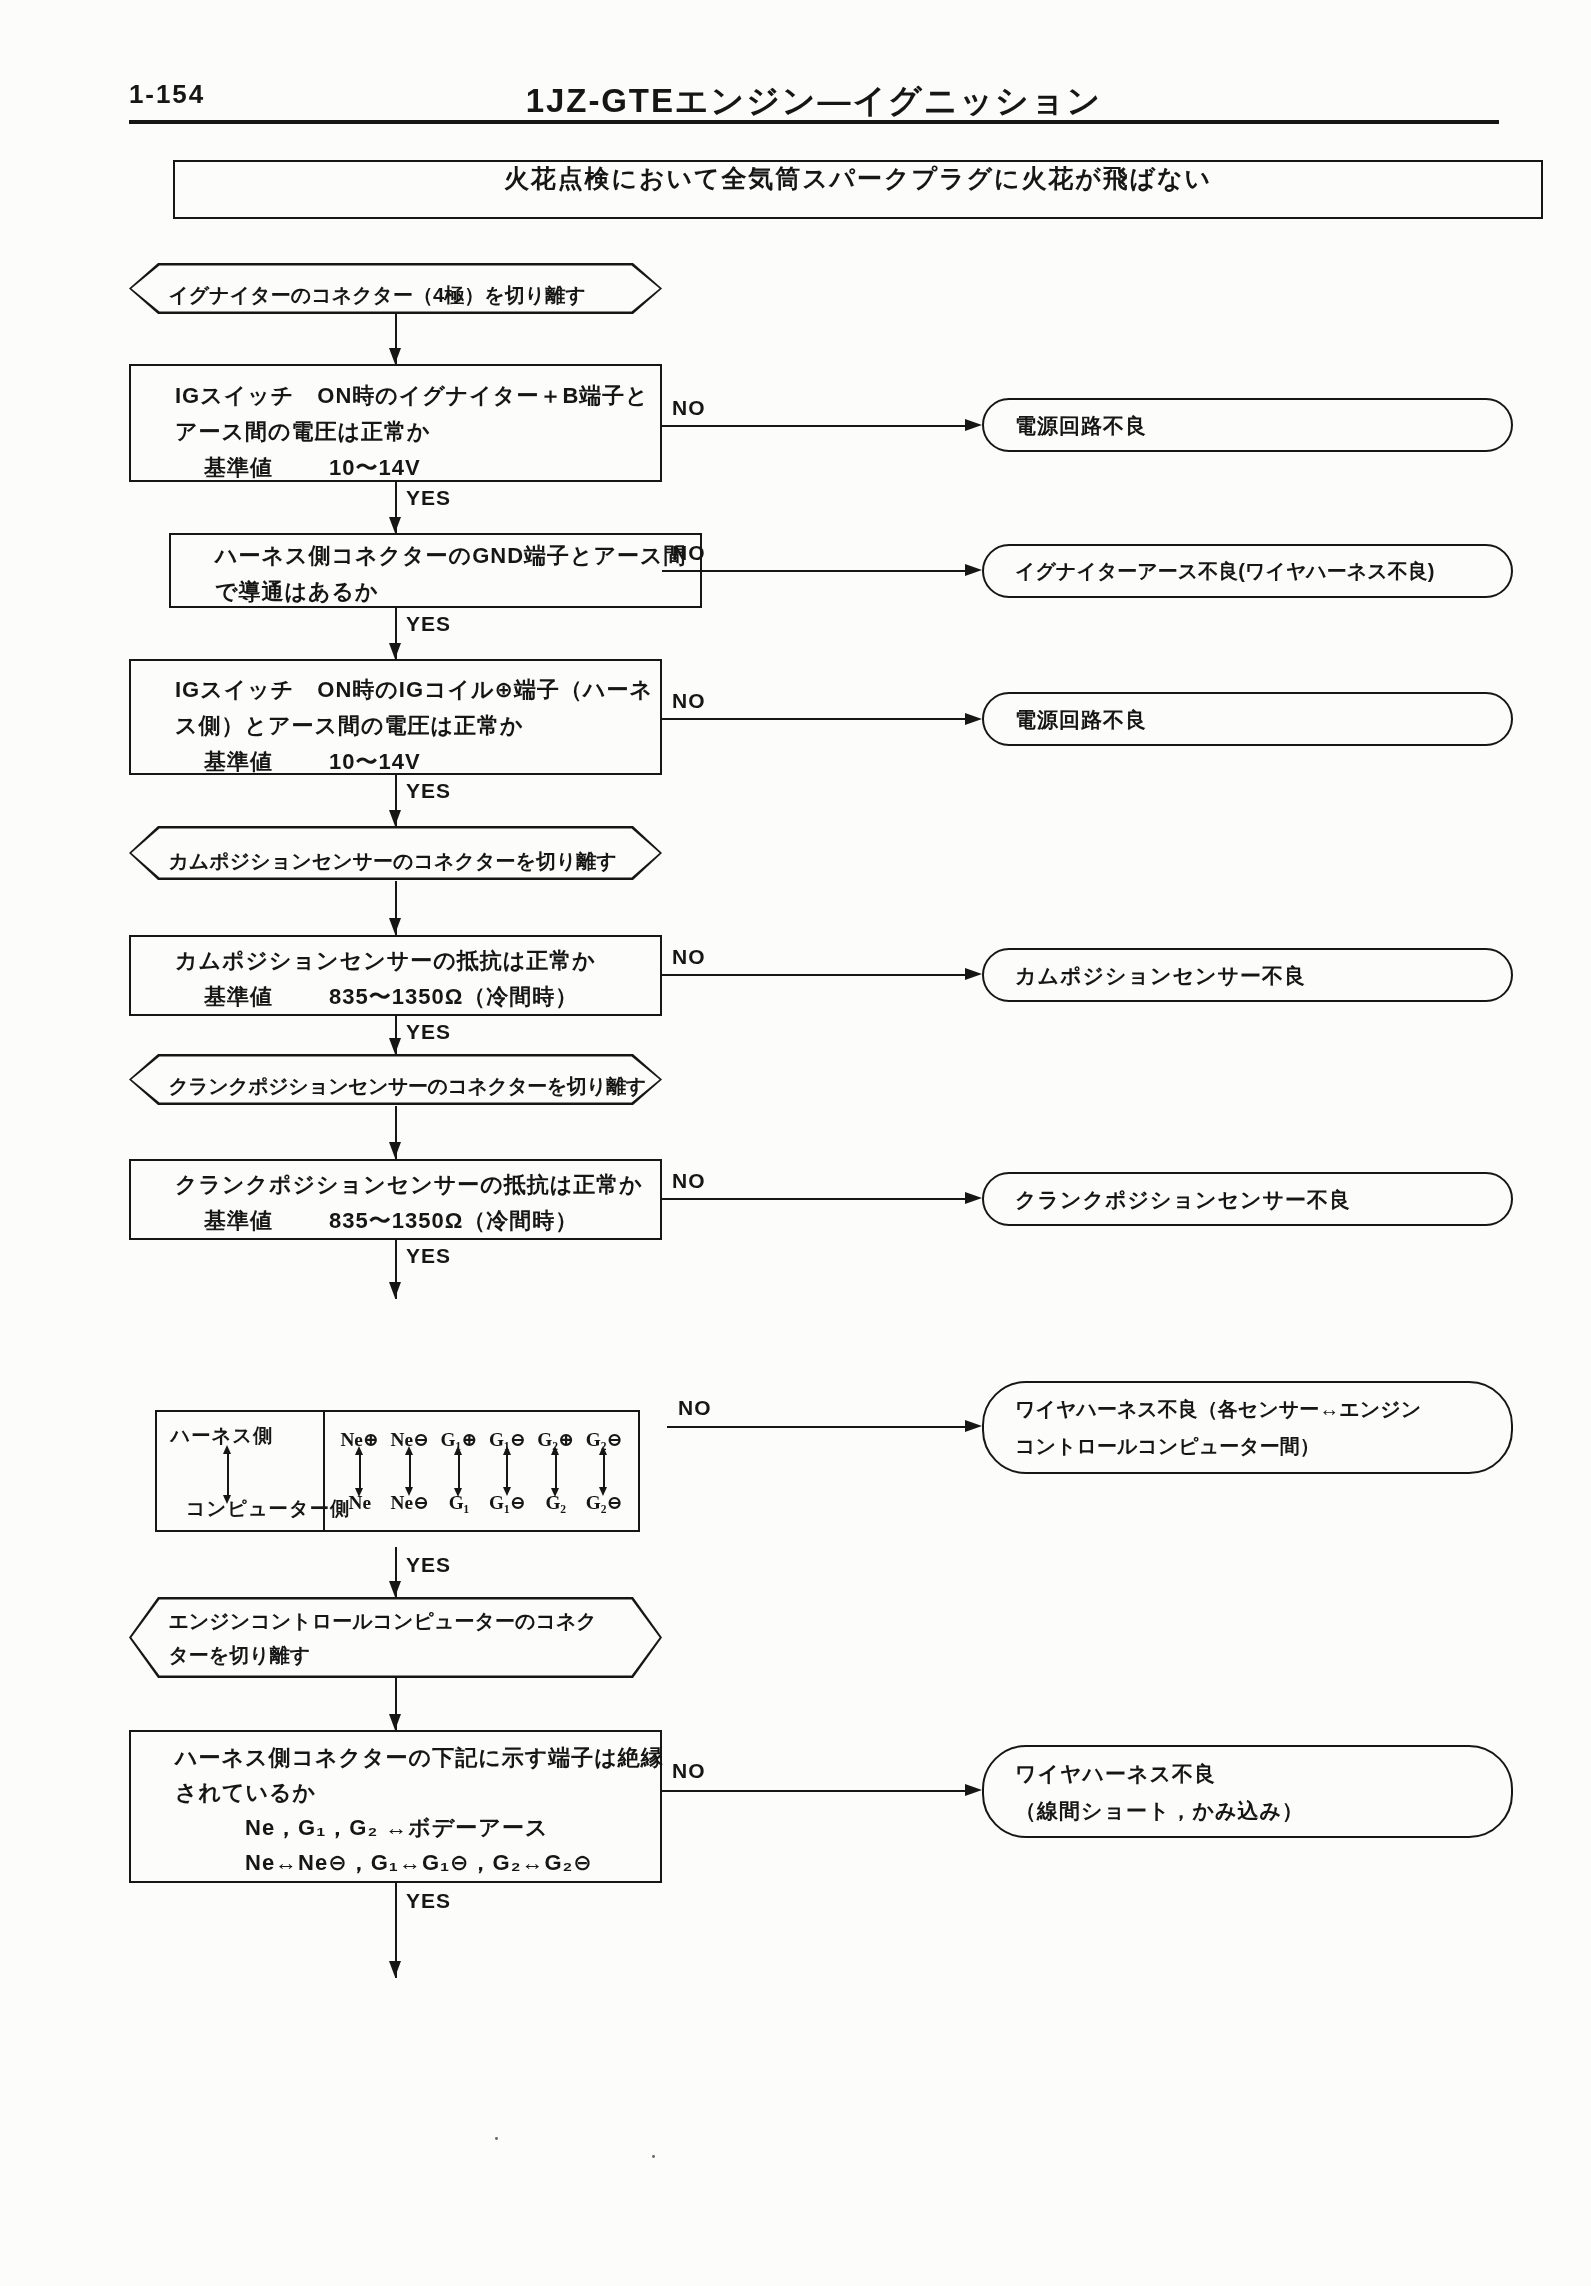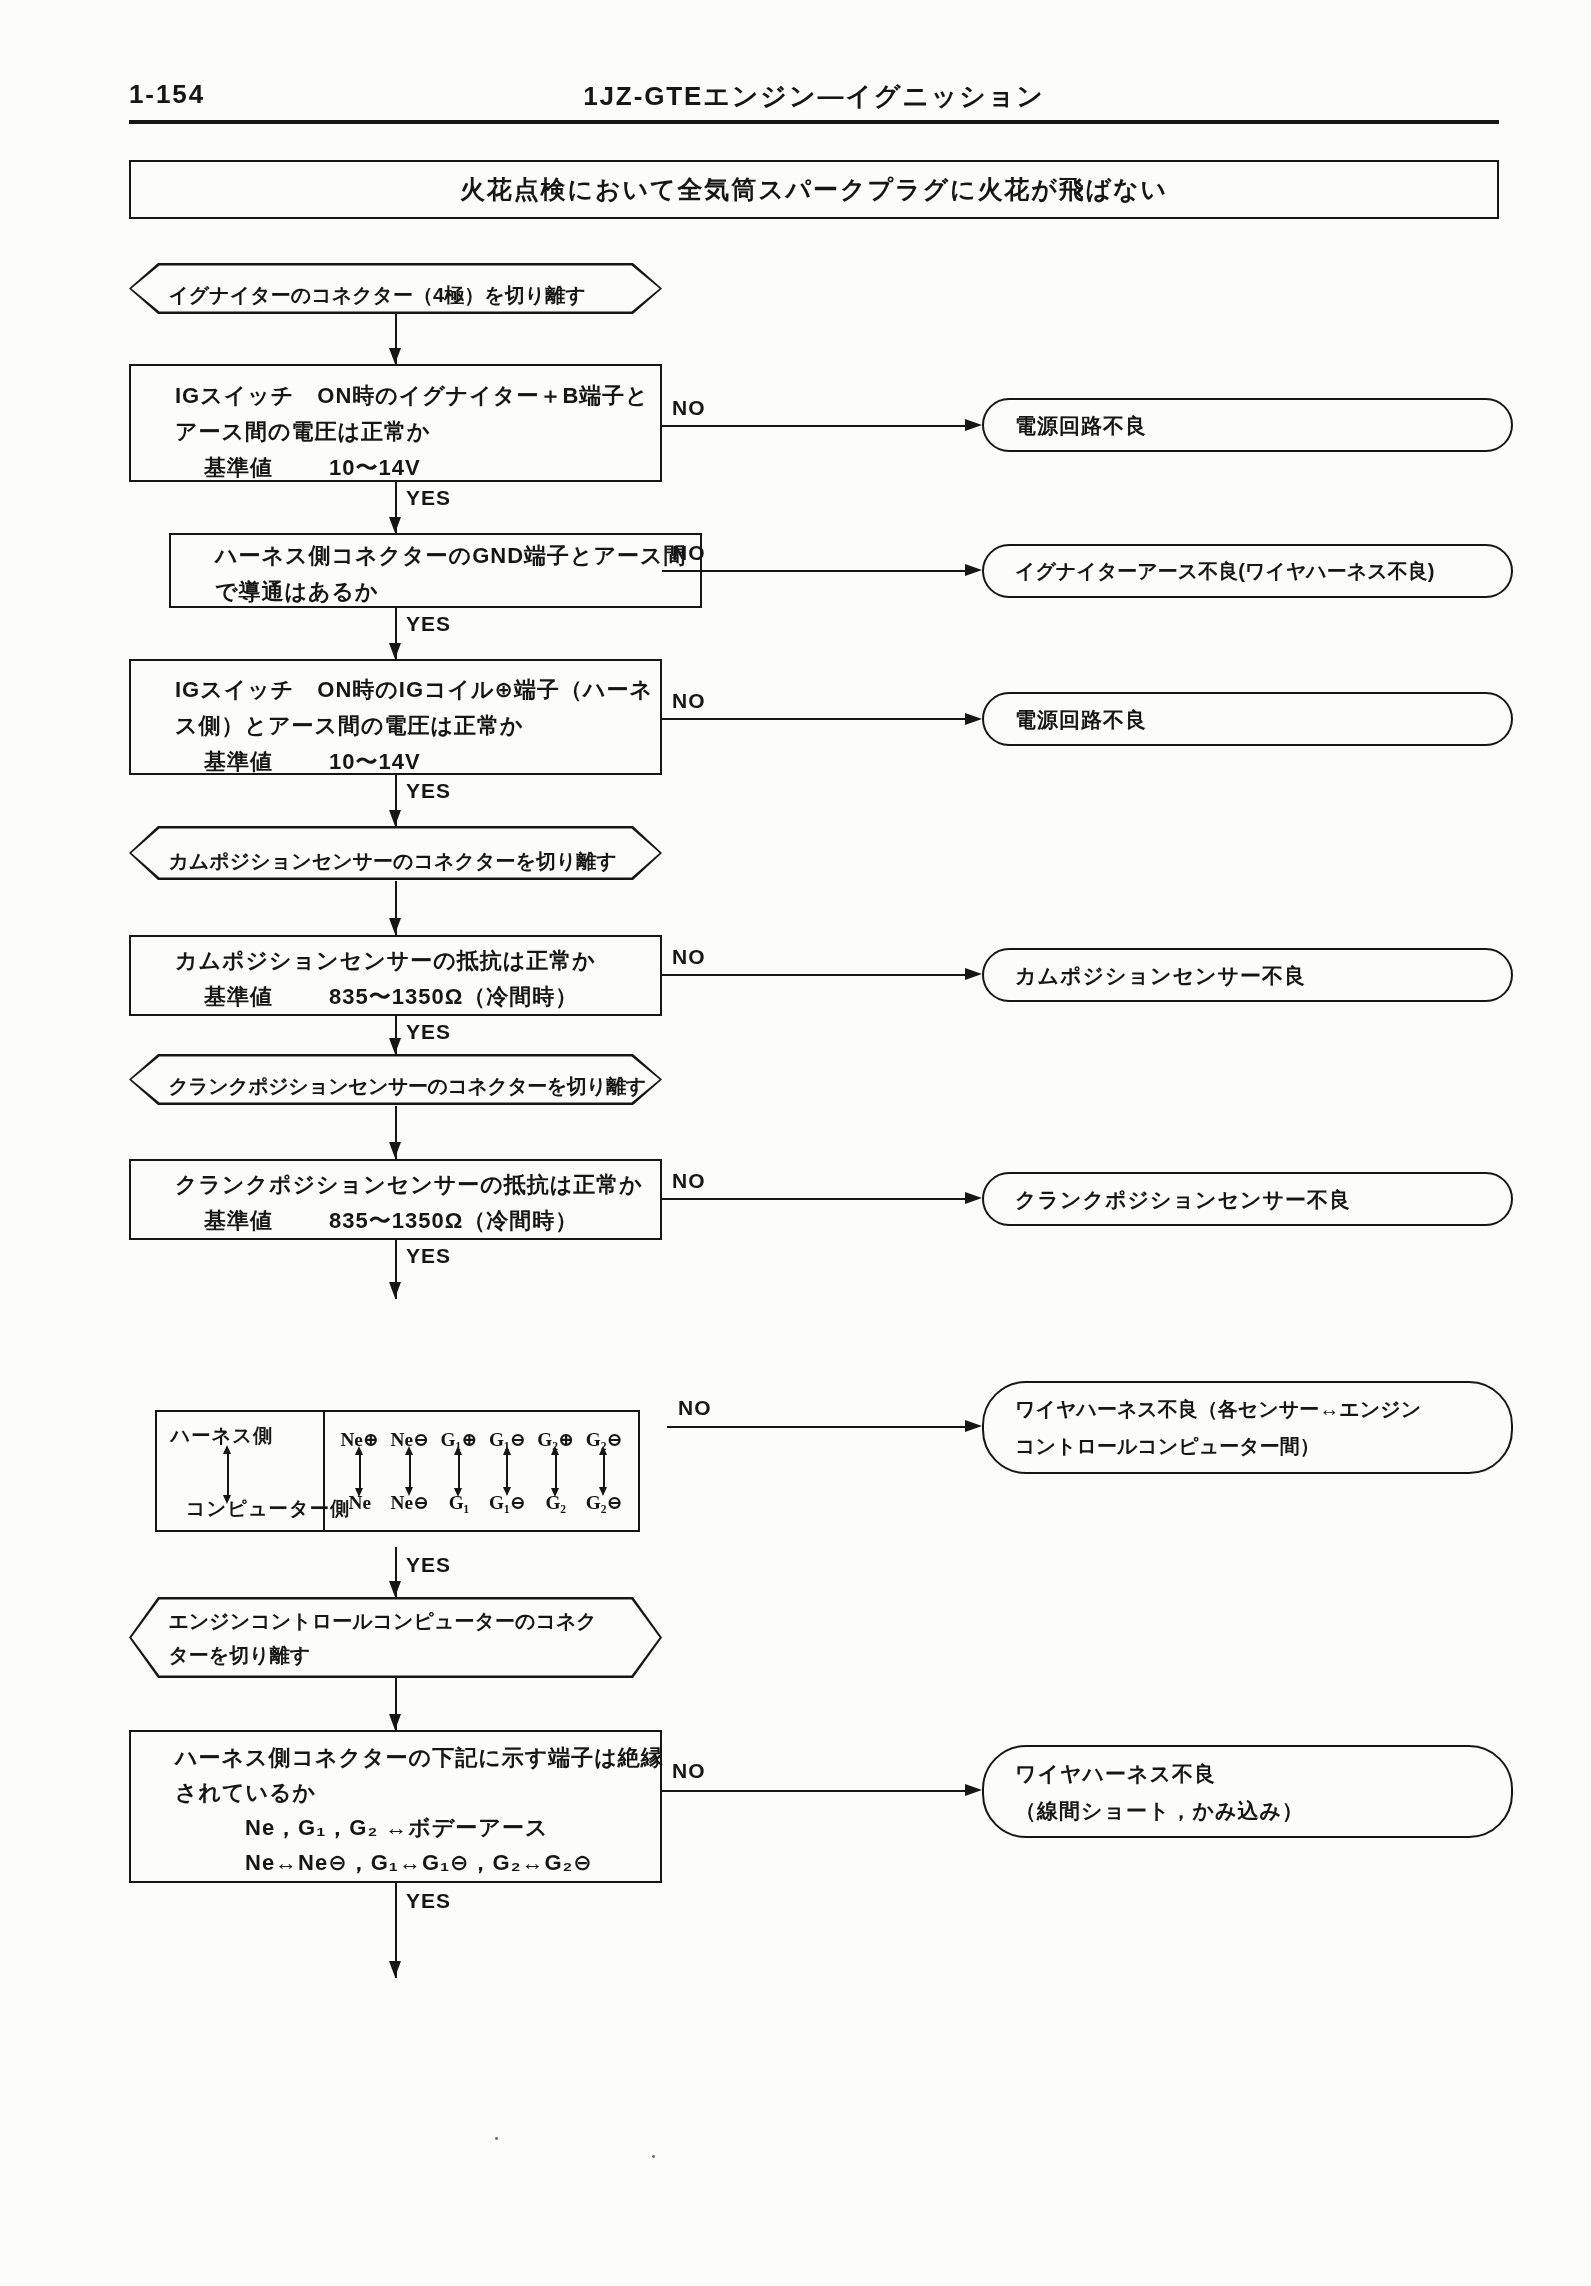--- a/index.html
+++ b/index.html
@@ -4,27 +4,27 @@
 <style>
   html,body{margin:0;padding:0;background:#d8d8d4;}
   .page{
     position:relative;width:1591px;height:2286px;margin:0 auto;
     background:#fcfcfa;color:#161616;overflow:hidden;
     font-family:"Liberation Sans","DejaVu Sans",sans-serif;
   }
   .abs{position:absolute;}
   
   .pgnum{font-size:26px;font-weight:700;letter-spacing:1.9px;}
-  .htitle{font-size:26px;font-weight:700;letter-spacing:1.9px;text-align:center;}
+  .htitle{font-size:33px;font-weight:700;letter-spacing:1.9px;text-align:center;}
   .rule{background:#161616;}
   
   .banner{
     border:2.9px solid #161616;box-sizing:border-box;
-    display:flex;align-items:center;justify-content:center;
-    font-size:25px;font-weight:700;letter-spacing:1.9px;
+    display:flex;align-items:flex-start;justify-content:center;
+    font-size:25px;font-weight:700;letter-spacing:1.9px;margin-left:44px;
   }
   
   .qbox{
     border:2.9px solid #161616;box-sizing:border-box;background:#fcfcfa;
     padding-top:9.7px;
   }
   .qline{font-size:22px;font-weight:600;line-height:36px;letter-spacing:1px;padding-left:44px;white-space:nowrap;}
   .qline.indent{padding-left:114px;}
   .spec{display:flex;gap:56px;padding-left:73px;font-size:22px;font-weight:700;line-height:36px;letter-spacing:1px;white-space:nowrap;}
   

